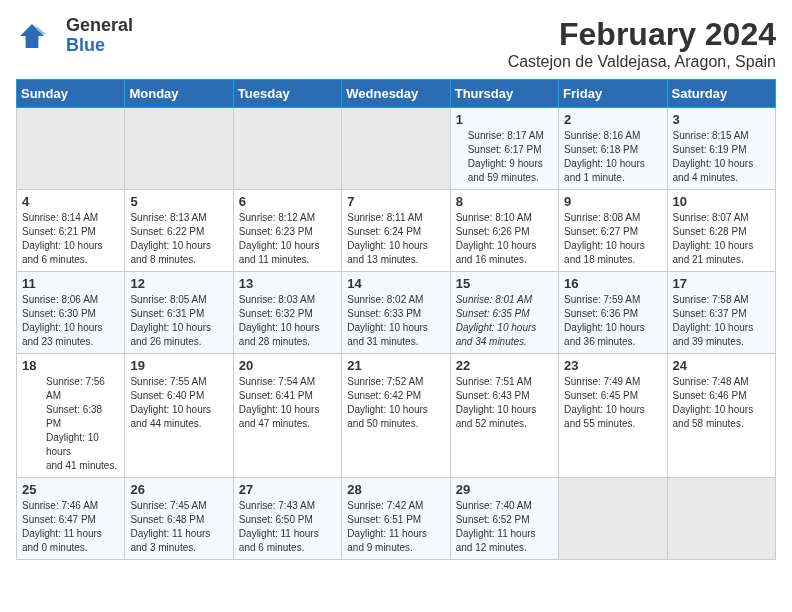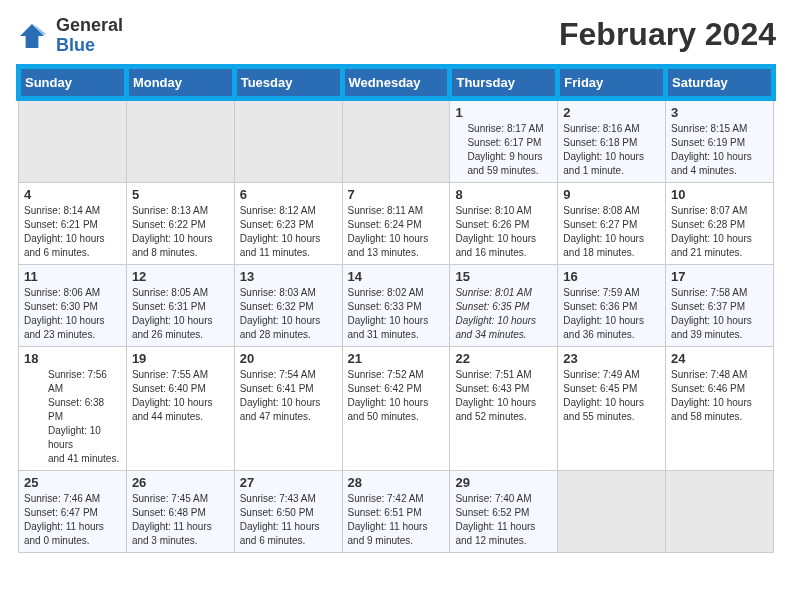--- a/index.html
+++ b/index.html
@@ -12,21 +12,21 @@
     }
     .header {
       display: flex;
       justify-content: space-between;
       align-items: flex-start;
       margin-bottom: 8px;
     }
     .logo {
       display: flex;
       align-items: center;
-      gap: 8px;
+      gap: 18px;
     }
     .logo-text {
       font-size: 18px;
       font-weight: bold;
       line-height: 1.1;
     }
     .logo-text .general { color: #333; }
     .logo-text .blue { color: #2a6db5; text-align: right; }
     .logo-icon {
       width: 32px;
@@ -49,21 +49,21 @@
       width: 100%;
       border-collapse: collapse;
       border: 1px solid #ccc;
     }
     .calendar thead tr th {
       background-color: #2a6db5;
       color: #fff;
       font-size: 13px;
       padding: 6px 4px;
       text-align: left;
-      border: 5px solid #0ea5e9;
+      border: 1px solid #0ea5e9;
       font-weight: bold;
     }
     .calendar tbody tr td {
       vertical-align: top;
       padding: 4px 5px;
       font-size: 10.5px;
       color: #333;
       border: 1px solid #ccc;
       width: 108px;
       min-height: 80px;
@@ -97,20 +97,21 @@
       <polygon points="20,5 35,20 28,20 28,35 12,35 12,20 5,20" fill="#2a6db5"></polygon>
       <polygon points="22,5 38,18 32,18" fill="#5ba3e0" opacity="0.7"></polygon>
     </svg>
     <div class="logo-text">
       <span class="general">General</span><br>
       <span class="blue">Blue</span>
     </div>
   </div>
   <div class="title-block">
     <h1>February 2024</h1>
+    <h2>Castejon de Valdejasa, Aragon, Spain</h2>
   </div>
 </div>
 
 <table class="calendar">
   <thead>
     <tr>
     <th>Sunday</th>
         <th>Monday</th>
         <th>Tuesday</th>
         <th>Wednesday</th>

